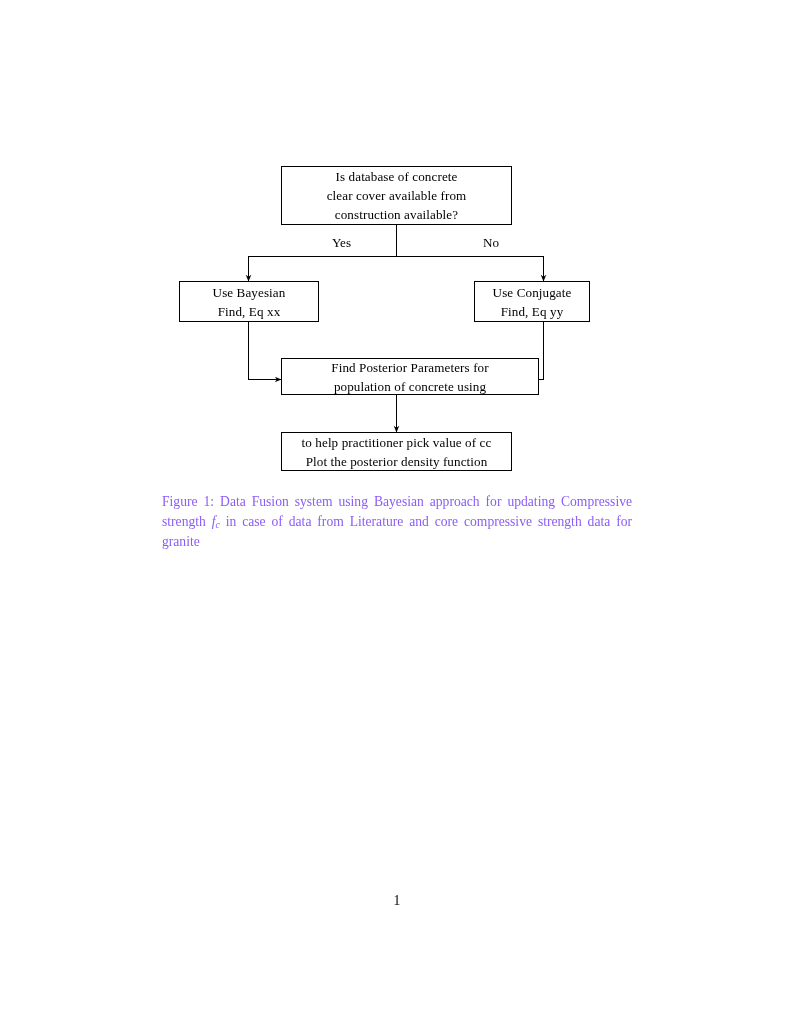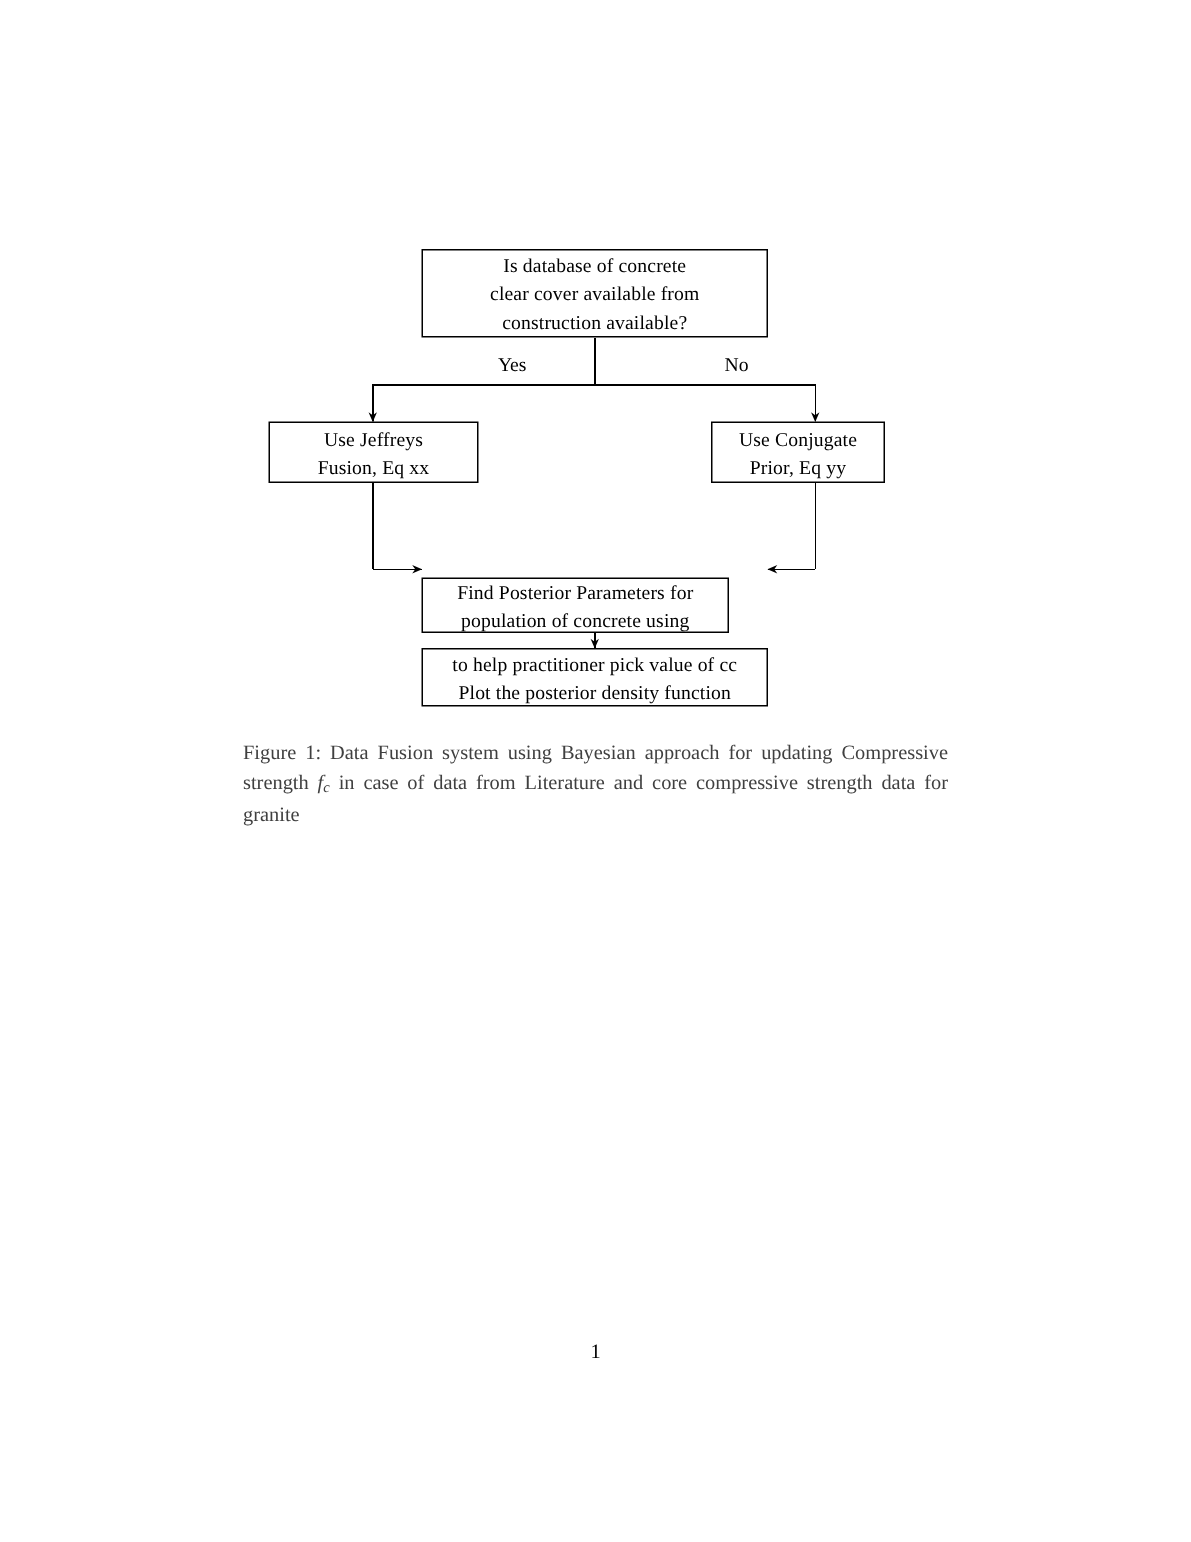--- a/index.html
+++ b/index.html
@@ -44,21 +44,21 @@
     font-size: 13.1px;
     line-height: 19px;
     letter-spacing: 0.1px;
     white-space: nowrap;
   }
   .node .ln { display: block; }
 
   #node-decision { left: 281px; top: 166px; width: 231px; height: 59px; }
   #node-jeffreys  { left: 179px; top: 281px; width: 140px; height: 41px; }
   #node-conjugate { left: 474px; top: 281px; width: 116px; height: 41px; }
-  #node-posterior { left: 281px; top: 358px; width: 205px; height: 37px; margin-top: 27px; }
+  #node-posterior { left: 281px; top: 358px; width: 258px; height: 37px; }
   #node-plot      { left: 281px; top: 432px; width: 231px; height: 39px; }
 
   .edge-label {
     position: absolute;
     font-size: 13.1px;
     line-height: 16px;
     text-align: right;
     white-space: nowrap;
   }
   #label-yes { left: 291px; top: 235px; width: 60px; }
@@ -76,21 +76,21 @@
   
   #caption {
     position: absolute;
     left: 162px;
     top: 492px;
     width: 470px;
     font-size: 13.6px;
     line-height: 19.5px;
     text-align: justify;
     text-justify: inter-word;
-    color: #404040;
+    color: #8b5cf6;
   }
   #caption .math-f {
     font-style: italic;
     font-family: "Liberation Serif", "DejaVu Serif", serif;
   }
   #caption .math-f sub {
     font-size: 0.72em;
     font-style: italic;
     vertical-align: baseline;
     position: relative;
@@ -146,27 +146,27 @@
     <div class="node" id="node-decision">
       <span class="ln">Is database of concrete</span>
       <span class="ln">clear cover available from</span>
       <span class="ln">construction available?</span>
     </div>
 
     <div class="edge-label" id="label-yes">Yes</div>
     <div class="edge-label" id="label-no">No</div>
 
     <div class="node" id="node-jeffreys">
-      <span class="ln">Use Jeffreys</span>
-      <span class="ln">Fusion, Eq xx</span>
+      <span class="ln">Use Bayesian</span>
+      <span class="ln">Find, Eq xx</span>
     </div>
 
     <div class="node" id="node-conjugate">
       <span class="ln">Use Conjugate</span>
-      <span class="ln">Prior, Eq yy</span>
+      <span class="ln">Find, Eq yy</span>
     </div>
 
     <div class="node" id="node-posterior">
       <span class="ln">Find Posterior Parameters for</span>
       <span class="ln">population of concrete using</span>
     </div>
 
     <div class="node" id="node-plot">
       <span class="ln">to help practitioner pick value of cc</span>
       <span class="ln">Plot the posterior density function</span>

